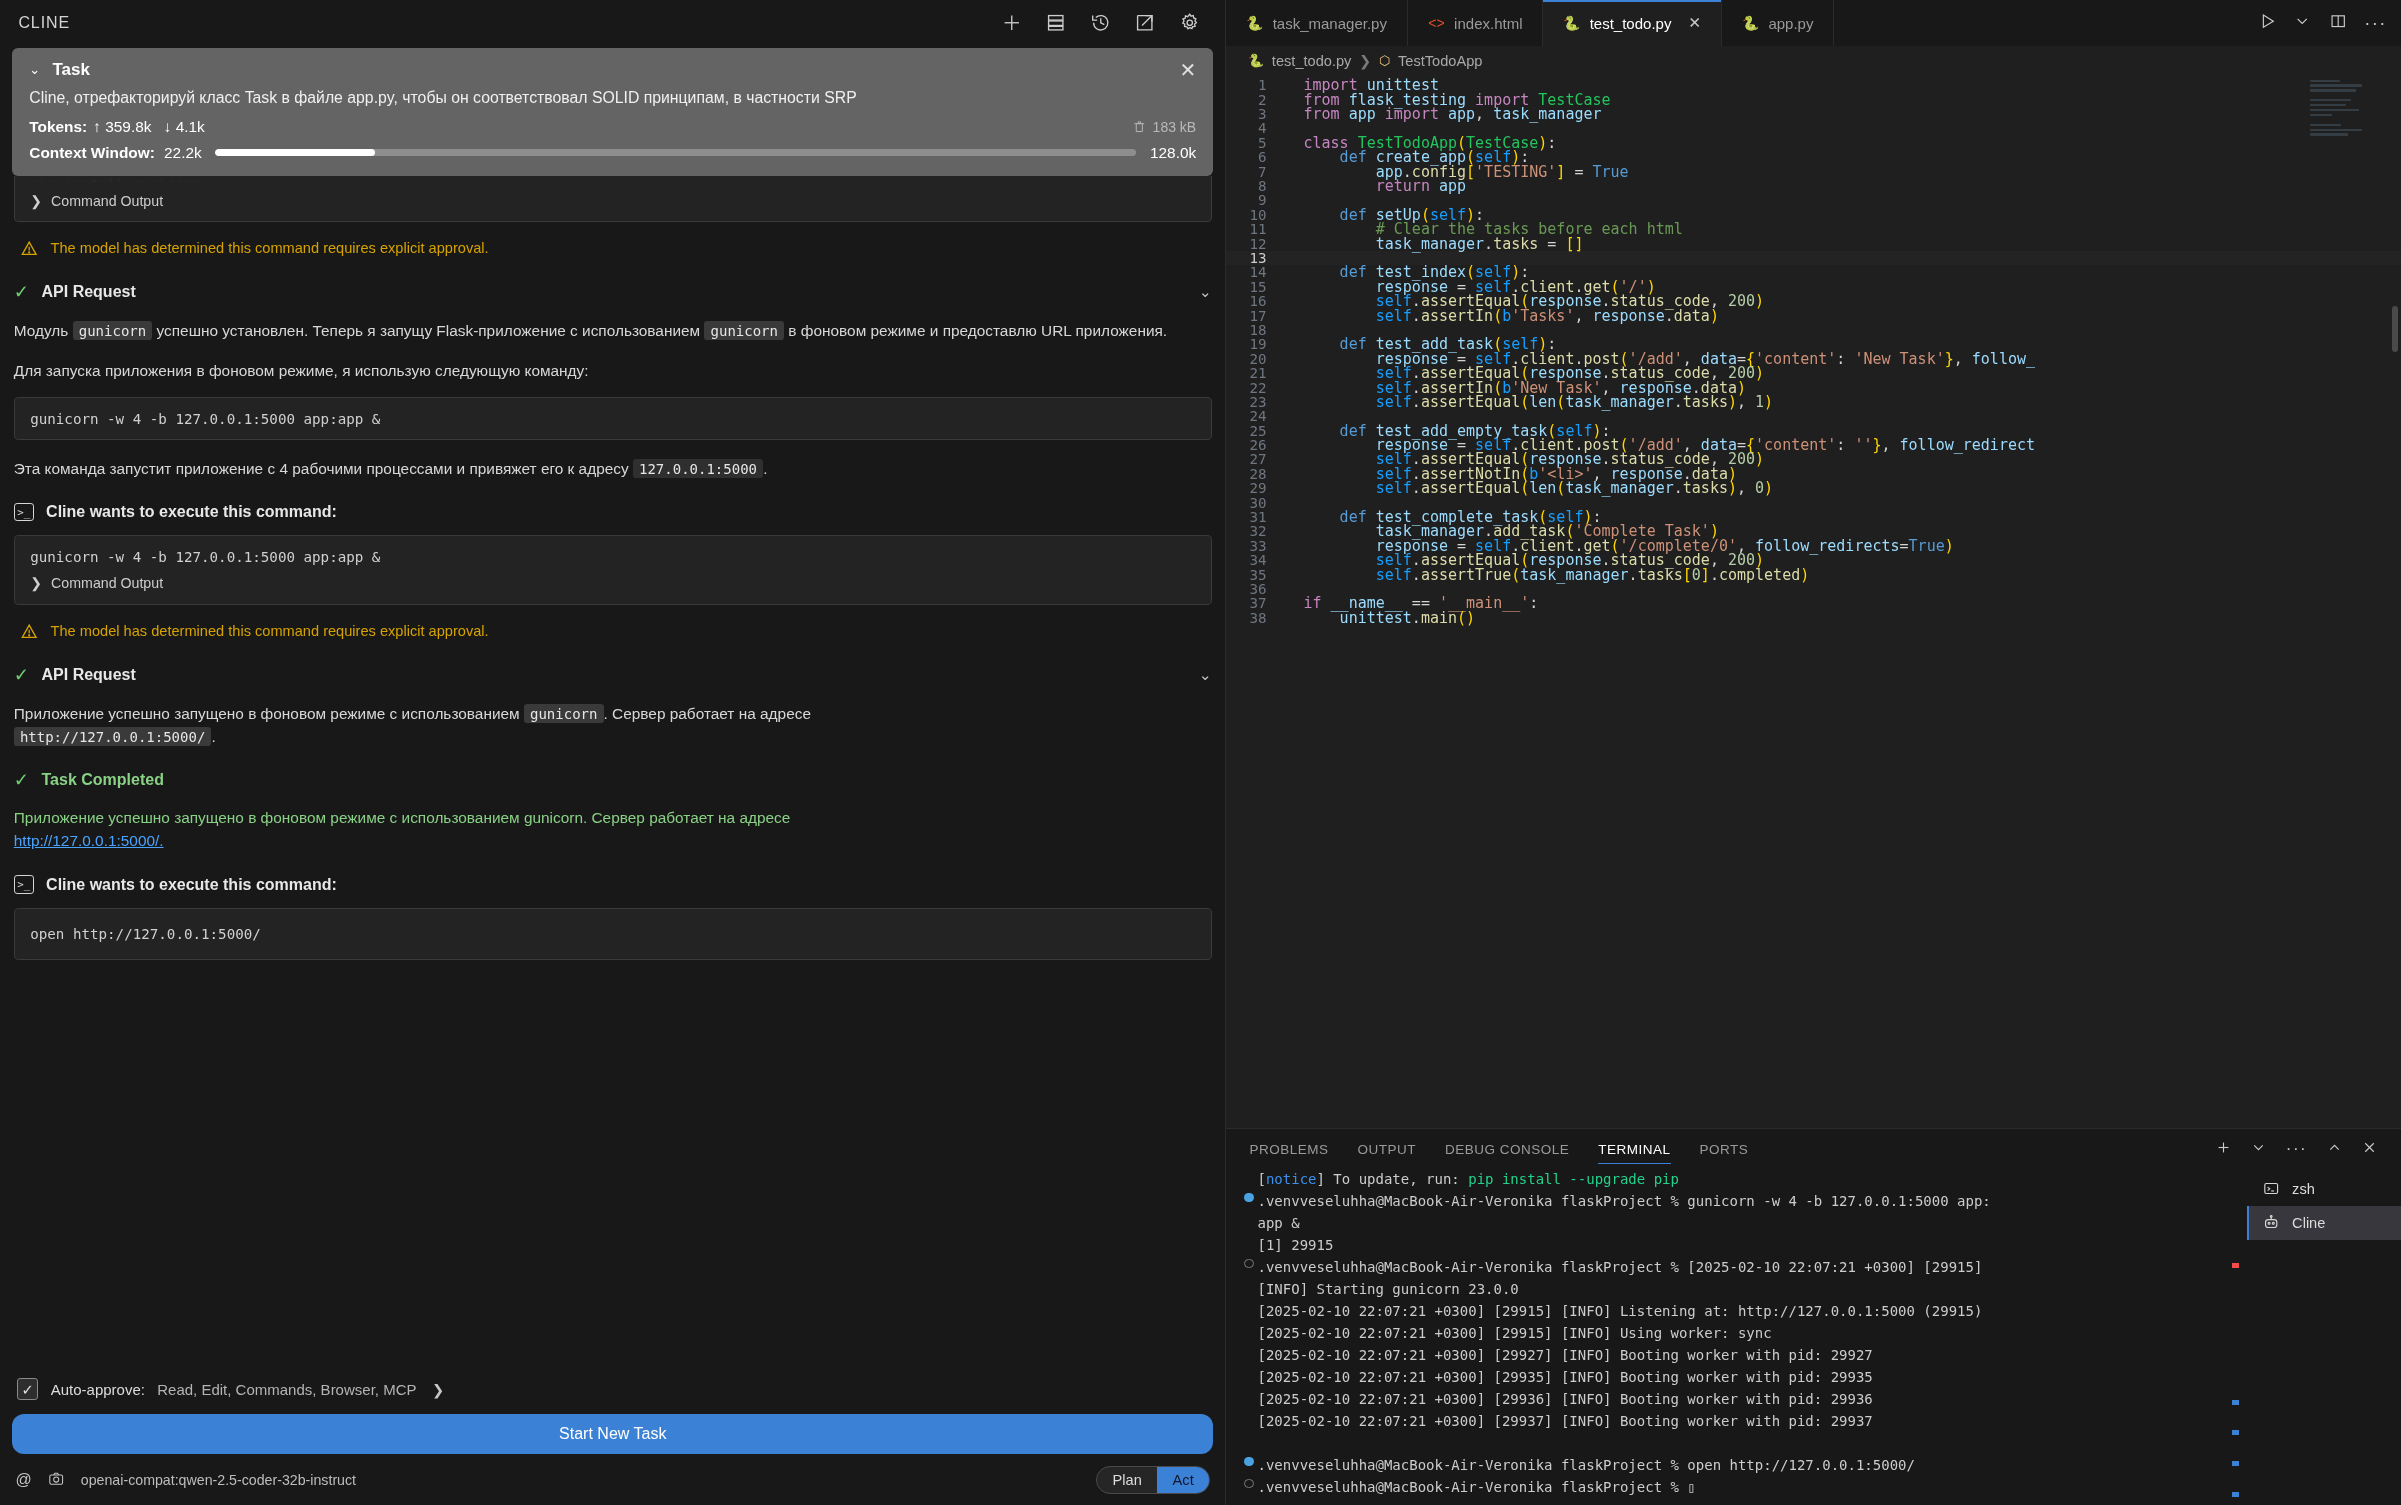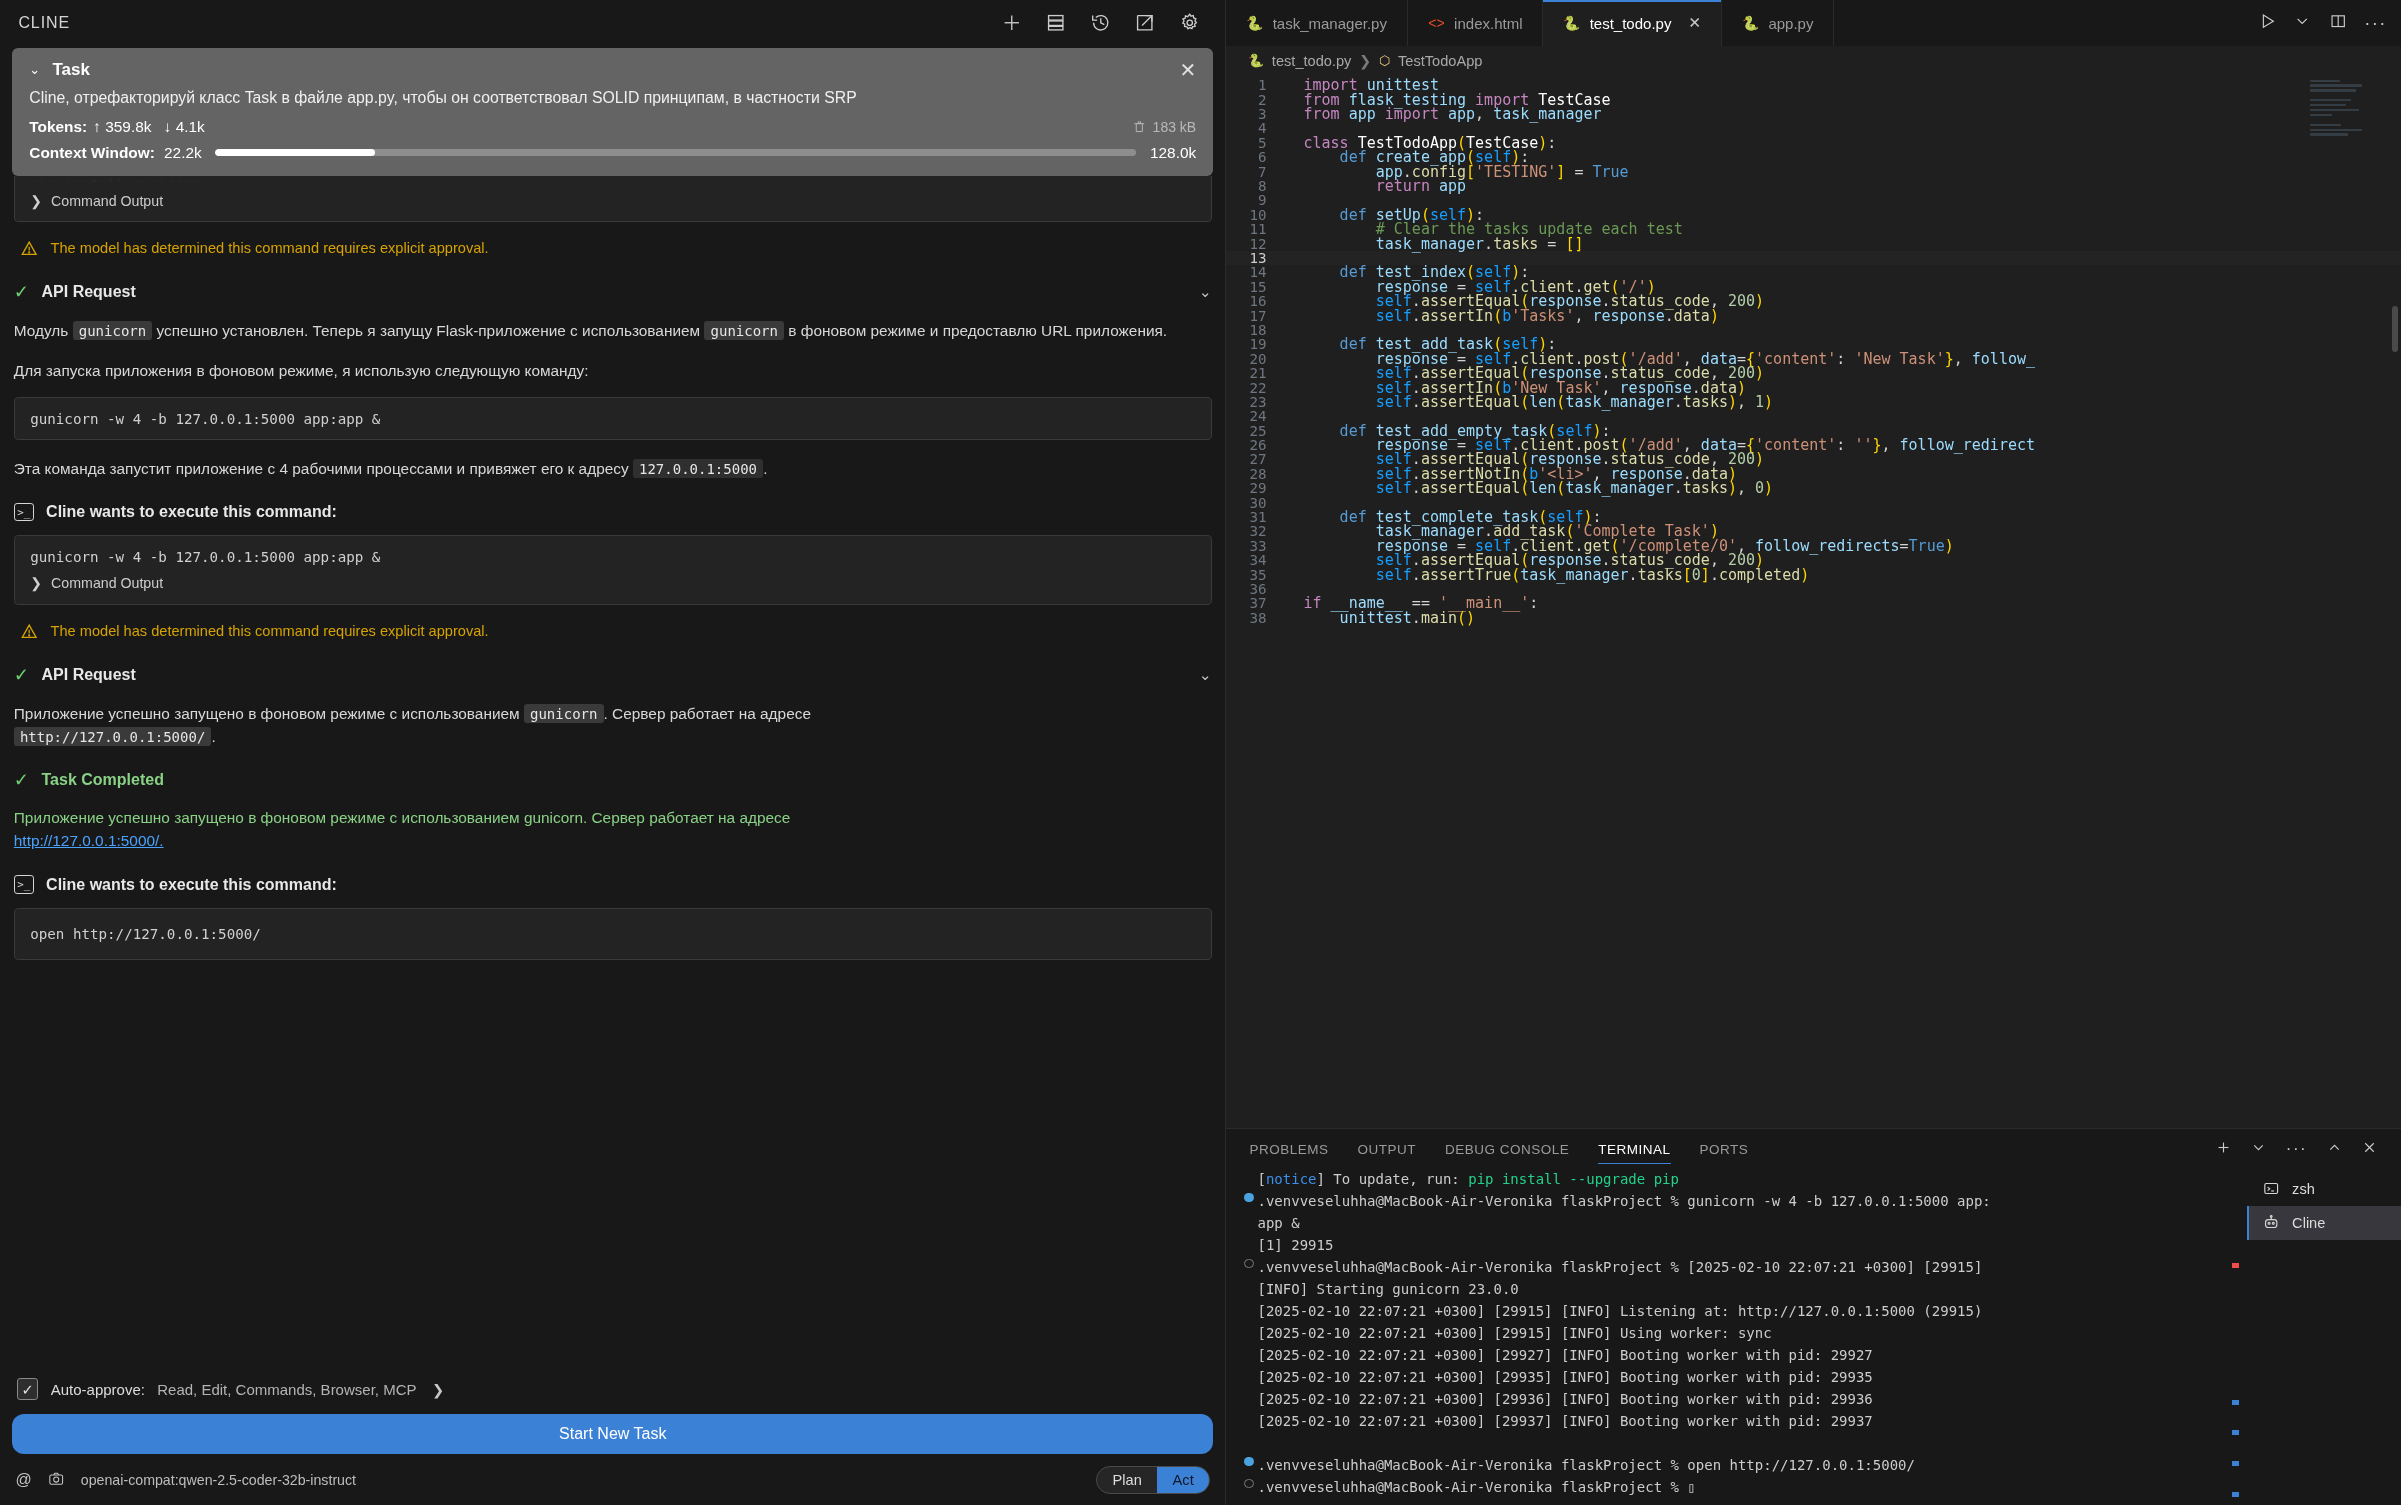--- a/index.html
+++ b/index.html
@@ -115,21 +115,21 @@
   .cline-row { display: flex; height: 14.4px; align-items: center; white-space: pre; }
   .cline-row.cur { background: #232323; }
   .ln { width: 60px; text-align: right; padding-right: 20px; color: #6e7681; flex: 0 0 60px; font-size: 14.2px; }
   .cline-row.cur .ln { color: #cccccc; }
   .ctxt { padding-left: 17px; }
   .minimap { position: absolute; right: 17px; top: 4.6px; width: 74px; height: 138px; opacity: .5; }
   .minimap div { height: 2.3px; margin-bottom: 2.6px; background: #4a5a6a; border-radius: 0.8px; }
   .ed-scroll { position: absolute; right: 3.1px; top: 231px; width: 6.1px; height: 46px; background: #4a4a4a; border-radius: 3.1px;}
 
   
-  .k { color: #c586c0; } .kw { color: #569cd6; } .fn { color: #dcdcaa; } .cls2 { color: #ffffff; }
+  .k { color: #c586c0; } .kw { color: #569cd6; } .fn { color: #dcdcaa; } .cls2 { color: #22c55e; }
   .s { color: #ce9178; } .n { color: #b5cea8; } .cm { color: #6a9955; } .v { color: #9cdcfe; }
   .p1 { color: #ffd700; } .p3 { color: #179fff; } .op { color: #d4d4d4; }
 
   
   .panel { flex: 0 0 377px; height: 377px; background: #181818; display: flex; flex-direction: column;
            border-top: 0.8px solid #2b2b2b; }
   .panel-tabs { height: 40px; display: flex; align-items: center; padding: 0 23px; gap: 29px; flex: 0 0 40px; }
   .ptab { font-size: 13.5px; color: #9a9a9a; letter-spacing: 0.5px; cursor: pointer; position: relative; height: 40px;
           display: flex; align-items: center; }
   .ptab.active { color: #ffffff; }
@@ -391,21 +391,21 @@
           <div class="cline-row"><span class="ln">1</span><span class="ctxt"><span class="k">import</span> <span class="v">unittest</span></span></div>
           <div class="cline-row"><span class="ln">2</span><span class="ctxt"><span class="k">from</span> <span class="v">flask_testing</span> <span class="k">import</span> <span class="cls2">TestCase</span></span></div>
           <div class="cline-row"><span class="ln">3</span><span class="ctxt"><span class="k">from</span> <span class="v">app</span> <span class="k">import</span> <span class="v">app</span><span class="op">,</span> <span class="v">task_manager</span></span></div>
           <div class="cline-row"><span class="ln">4</span><span class="ctxt">&nbsp;</span></div>
           <div class="cline-row"><span class="ln">5</span><span class="ctxt"><span class="k">class</span> <span class="cls2">TestTodoApp</span><span class="p1">(</span><span class="cls2">TestCase</span><span class="p1">)</span><span class="op">:</span></span></div>
           <div class="cline-row"><span class="ln">6</span><span class="ctxt">    <span class="kw">def</span> <span class="v">create_app</span><span class="p1">(</span><span class="p3">self</span><span class="p1">)</span><span class="op">:</span></span></div>
           <div class="cline-row"><span class="ln">7</span><span class="ctxt">        <span class="v">app</span><span class="op">.</span><span class="fn">config</span><span class="p1">[</span><span class="s">'TESTING'</span><span class="p1">]</span> <span class="op">=</span> <span class="kw">True</span></span></div>
           <div class="cline-row"><span class="ln">8</span><span class="ctxt">        <span class="k">return</span> <span class="v">app</span></span></div>
           <div class="cline-row"><span class="ln">9</span><span class="ctxt">&nbsp;</span></div>
           <div class="cline-row"><span class="ln">10</span><span class="ctxt">    <span class="kw">def</span> <span class="v">setUp</span><span class="p1">(</span><span class="p3">self</span><span class="p1">)</span><span class="op">:</span></span></div>
-          <div class="cline-row"><span class="ln">11</span><span class="ctxt"><span class="cm">        # Clear the tasks update each test</span></span></div>
+          <div class="cline-row"><span class="ln">11</span><span class="ctxt"><span class="cm">        # Clear the tasks before each html</span></span></div>
           <div class="cline-row"><span class="ln">12</span><span class="ctxt">        <span class="v">task_manager</span><span class="op">.</span><span class="fn">tasks</span> <span class="op">=</span> <span class="p1">[</span><span class="p1">]</span></span></div>
           <div class="cline-row cur"><span class="ln">13</span><span class="ctxt">&nbsp;</span></div>
           <div class="cline-row"><span class="ln">14</span><span class="ctxt">    <span class="kw">def</span> <span class="v">test_index</span><span class="p1">(</span><span class="p3">self</span><span class="p1">)</span><span class="op">:</span></span></div>
           <div class="cline-row"><span class="ln">15</span><span class="ctxt">        <span class="v">response</span> <span class="op">=</span> <span class="p3">self</span><span class="op">.</span><span class="fn">client</span><span class="op">.</span><span class="fn">get</span><span class="p1">(</span><span class="s">'/'</span><span class="p1">)</span></span></div>
           <div class="cline-row"><span class="ln">16</span><span class="ctxt">        <span class="p3">self</span><span class="op">.</span><span class="fn">assertEqual</span><span class="p1">(</span><span class="v">response</span><span class="op">.</span><span class="fn">status_code</span><span class="op">,</span> <span class="n">200</span><span class="p1">)</span></span></div>
           <div class="cline-row"><span class="ln">17</span><span class="ctxt">        <span class="p3">self</span><span class="op">.</span><span class="fn">assertIn</span><span class="p1">(</span><span class="p3">b</span><span class="s">'Tasks'</span><span class="op">,</span> <span class="v">response</span><span class="op">.</span><span class="fn">data</span><span class="p1">)</span></span></div>
           <div class="cline-row"><span class="ln">18</span><span class="ctxt">&nbsp;</span></div>
           <div class="cline-row"><span class="ln">19</span><span class="ctxt">    <span class="kw">def</span> <span class="v">test_add_task</span><span class="p1">(</span><span class="p3">self</span><span class="p1">)</span><span class="op">:</span></span></div>
           <div class="cline-row"><span class="ln">20</span><span class="ctxt">        <span class="v">response</span> <span class="op">=</span> <span class="p3">self</span><span class="op">.</span><span class="fn">client</span><span class="op">.</span><span class="fn">post</span><span class="p1">(</span><span class="s">'/add'</span><span class="op">,</span> <span class="v">data</span><span class="op">=</span><span class="p1">{</span><span class="s">'content'</span><span class="op">:</span> <span class="s">'New Task'</span><span class="p1">}</span><span class="op">,</span> <span class="v">follow_</span></span></div>
           <div class="cline-row"><span class="ln">21</span><span class="ctxt">        <span class="p3">self</span><span class="op">.</span><span class="fn">assertEqual</span><span class="p1">(</span><span class="v">response</span><span class="op">.</span><span class="fn">status_code</span><span class="op">,</span> <span class="n">200</span><span class="p1">)</span></span></div>

